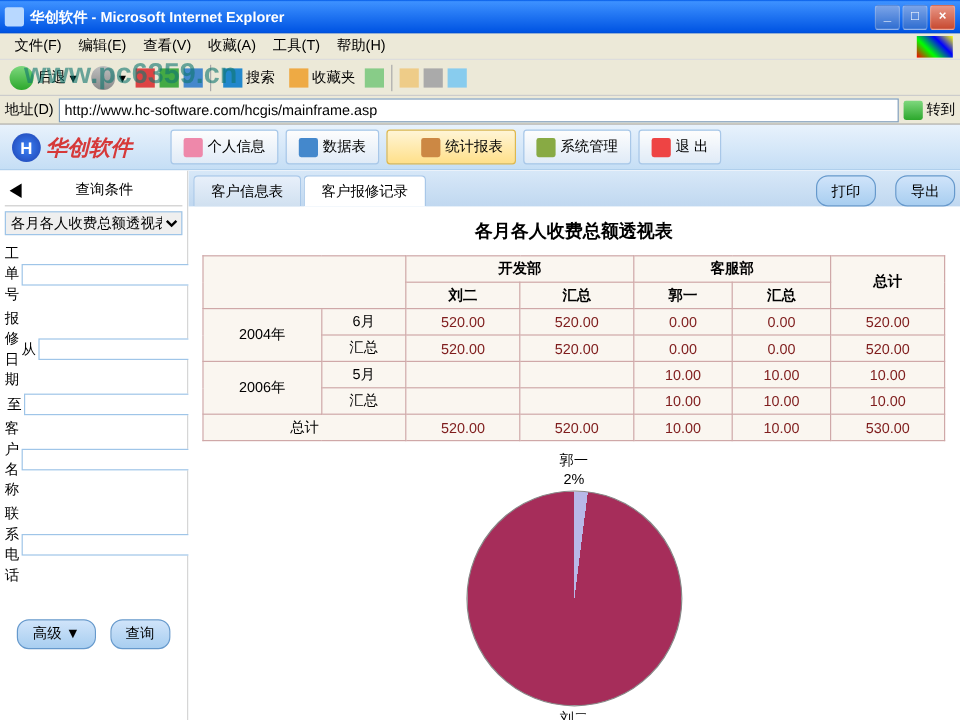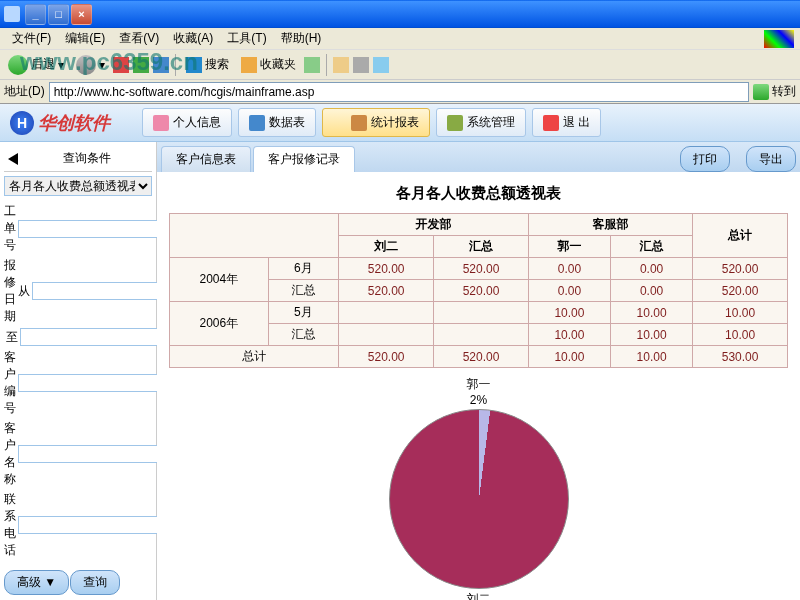--- a/index.html
+++ b/index.html
@@ -44,21 +44,21 @@
 .app-body { flex: 1; display: flex; background: #f0f4f8; overflow: hidden; }
 
 .sidebar { width: 157px; background: white; border-right: 1px solid #ccc; padding: 4px; }
 .sidebar-header { display: flex; align-items: center; gap: 8px; padding: 4px; border-bottom: 1px solid #ccc; font-weight: normal; }
 .arrow-icon { width: 0; height: 0; border-top: 6px solid transparent; border-bottom: 6px solid transparent; border-right: 10px solid #000; }
 .form-row { display: flex; align-items: center; margin: 3px 0; gap: 2px; }
 .form-label { width: 50px; text-align: left; }
 .form-input { flex: 1; border: 1px solid #9fc5e8; height: 18px; padding: 0 2px; }
 .form-select { width: 100%; border: 1px solid #9fc5e8; height: 20px; margin: 4px 0; }
 .cal-icon { width: 18px; height: 16px; background: linear-gradient(to bottom, #f88, #c44); border-radius: 2px; }
-.btn-row { display: flex; gap: 1px; margin-top: 11px; justify-content: flex-start; }
+.btn-row { display: flex; gap: 12px; margin-top: 28px; justify-content: center; }
 .action-btn { background: linear-gradient(to bottom, #d0e4fa, #a8cef0); border: 1px solid #6699cc; border-radius: 10px; padding: 3px 12px; }
 
 .main { flex: 1; display: flex; flex-direction: column; background: white; overflow: hidden; }
 .tabs { display: flex; background: linear-gradient(to bottom, #d8e8f8, #c0d8f0); padding: 4px 4px 0; gap: 2px; }
 .tab { padding: 4px 14px; background: linear-gradient(to bottom, #e8f0fa, #d0e0f0); border: 1px solid #a8c7e8; border-bottom: none; border-radius: 4px 4px 0 0; }
 .tab.active { background: white; }
 .report-actions { margin-left: auto; display: flex; gap: 16px; }
 .link-btn { background: linear-gradient(to bottom, #d0e4fa, #a8cef0); border: 1px solid #6699cc; border-radius: 10px; padding: 2px 12px; }
 
 .report-area { flex: 1; padding: 6px 12px; overflow: auto; }
@@ -72,20 +72,21 @@
 .chart-area { display: flex; flex-direction: column; align-items: center; margin-top: 8px; }
 .pie-wrap { position: relative; width: 180px; height: 180px; }
 .pie { width: 180px; height: 180px; border-radius: 50%; background: conic-gradient(#b8b8e8 0deg 7.2deg, #a62d5a 7.2deg 360deg); border: 1px solid #888; }
 .pie-label { position: absolute; font-size: 11px; text-align: center; }
 </style>
 </head>
 <body>
 
 <div class="titlebar">
   <div class="titlebar-icon"></div>
+  <div class="titlebar-text">华创软件 - Microsoft Internet Explorer</div>
   <div class="win-btns">
     <div class="win-btn win-min">_</div>
     <div class="win-btn win-max">□</div>
     <div class="win-btn win-close">×</div>
   </div>
 </div>
 
 <div class="menubar">
   <span class="menu-item">文件(F)</span>
   <span class="menu-item">编辑(E)</span>
@@ -184,24 +185,20 @@
         <span class="form-label">报修日期</span>
         <span style="width:14px;text-align:right">从</span>
         <input class="form-input" style="">
         <div class="cal-icon"></div>
       </div>
       <div class="form-row">
         <span class="form-label"></span>
         <span style="width:14px;text-align:right">至</span>
         <input class="form-input" style="">
         <div class="cal-icon"></div>
-      </div>
-      <div class="form-row">
-        <span class="form-label">客户编号</span>
-        <input class="form-input" style="">
       </div>
       <div class="form-row">
         <span class="form-label">客户名称</span>
         <input class="form-input" style="">
       </div>
       <div class="form-row">
         <span class="form-label">联系电话</span>
         <input class="form-input" style="">
       </div>
       <div class="btn-row">

